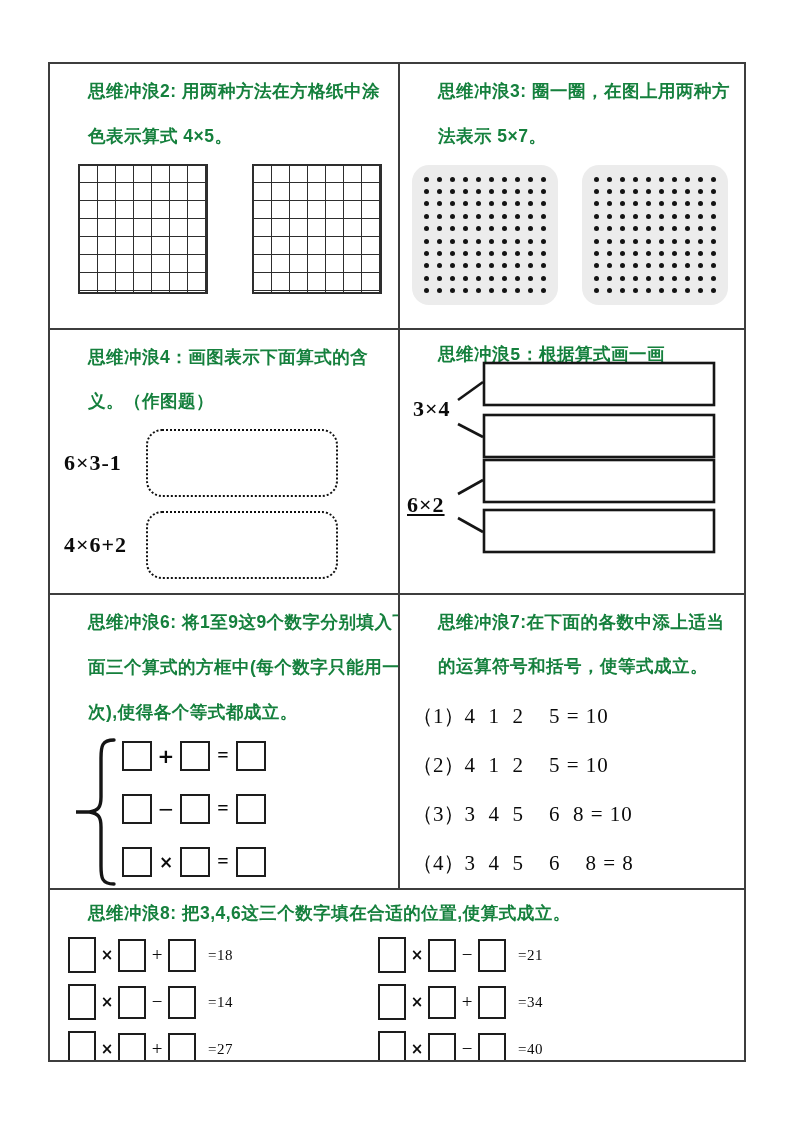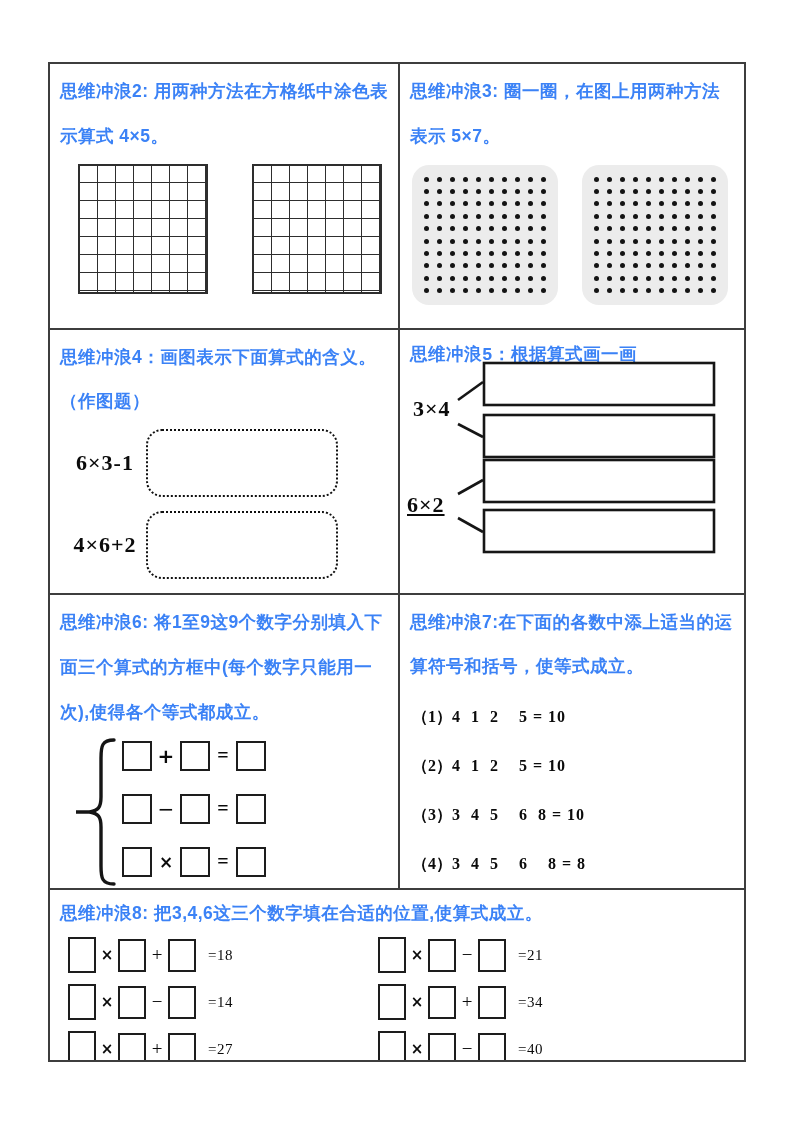--- a/index.html
+++ b/index.html
@@ -5,52 +5,52 @@
   html,body{margin:0;padding:0;background:#fff;}
   .page{position:relative;width:793px;height:1122px;background:#ffffff;
         font-family:"Liberation Sans",sans-serif;color:#0b0b0b;overflow:hidden;}
   .sheet{position:absolute;left:48px;top:62px;width:698px;height:1000px;
          border:2px solid #3d3d3d;box-sizing:border-box;
          display:grid;grid-template-columns:350px 1fr;grid-template-rows:266px 265px 295px 1fr;}
   .cell{box-sizing:border-box;position:relative;padding:5px 8px 0 10px;overflow:hidden;}
   .cleft{border-right:2px solid #3d3d3d;}
   .rb{border-bottom:2px solid #3d3d3d;}
   .full{grid-column:1 / -1;}
-  .title{font-weight:700;font-size:17.5px;line-height:45px;letter-spacing:.5px;color:#3b82f6;}
+  .title{font-weight:700;font-size:17.5px;line-height:45px;letter-spacing:.5px;color:#15803d;margin-left:28px;}
   .title.tight{line-height:44px;}
   
   .q2-grids{display:flex;gap:44px;margin:5px 0 0 18px;}
   .grid-square{box-sizing:content-box;border:2px solid #2e2e2e;background:#fff;
     background-image:repeating-linear-gradient(90deg,#2e2e2e 0 1px,transparent 1px 18px),
                      repeating-linear-gradient(0deg,#2e2e2e 0 1px,transparent 1px 18px);
     background-position:-1px -1px;}
   
   .q3-dots{display:flex;gap:24px;margin:6px 0 0 2px;}
   .dot-pad{background:#ececec;border-radius:17px;padding:8px 8px;display:grid;grid-auto-rows:12.4px;}
   .dot{width:5px;height:5px;border-radius:50%;background:#141414;place-self:center;}
   
-  .q4-row{display:flex;align-items:center;margin:6px 0 0 4px;text-align:center;}
+  .q4-row{display:flex;align-items:center;margin:6px 0 0 4px;}
   .q4-row.second{margin-top:14px;}
   .expr{font-family:"Liberation Serif",serif;font-weight:700;font-size:22px;letter-spacing:1px;min-width:82px;}
   .draw-box{width:188px;height:64px;border:2.6px dotted #101010;border-radius:16px;background:#fff;}
   
   .q5-label{position:absolute;font-family:"Liberation Serif",serif;font-weight:700;font-size:22px;letter-spacing:1px;}
   .q5-svg{position:absolute;left:0;top:0;}
   
   .q6-block{margin:4px 0 0 62px;display:flex;flex-direction:column;gap:20px;}
   .eq-row{display:flex;align-items:center;gap:5px;height:33px;}
   .sq{width:30px;height:30px;border:2.4px solid #1d1d1d;background:#fff;box-sizing:border-box;}
   .op{display:inline-block;width:18px;text-align:center;font-weight:700;font-size:20px;
       font-family:"DejaVu Sans",sans-serif;}
   .eqs{display:inline-block;width:16px;text-align:center;font-weight:700;font-size:20px;
       font-family:"Liberation Serif",serif;}
   .brace-svg{position:absolute;left:26px;top:142px;}
   
   .q7-items{margin:4px 0 0 2px;}
-  .q7-item{font-family:"Liberation Serif",serif;font-weight:700;font-size:16px;line-height:49px;
+  .q7-item{font-family:"Liberation Serif",serif;font-weight:400;font-size:21px;line-height:49px;
            white-space:pre;letter-spacing:1px;}
   .q7-item .idx{letter-spacing:0;}
   
   .q8-cols{display:flex;margin:4px 0 0 8px;}
   .q8-col{display:flex;flex-direction:column;gap:7px;width:310px;}
   .q8-eq{display:flex;align-items:center;gap:4px;height:40px;}
   .bx{width:28px;height:36px;border:2.2px solid #1d1d1d;background:#fff;box-sizing:border-box;}
   .bx.sm{height:33px;}
   .mul{font-weight:700;font-size:15px;font-family:"DejaVu Sans",sans-serif;width:14px;text-align:center;}
   .pm{font-family:"Liberation Serif",serif;font-size:19px;width:14px;text-align:center;}

